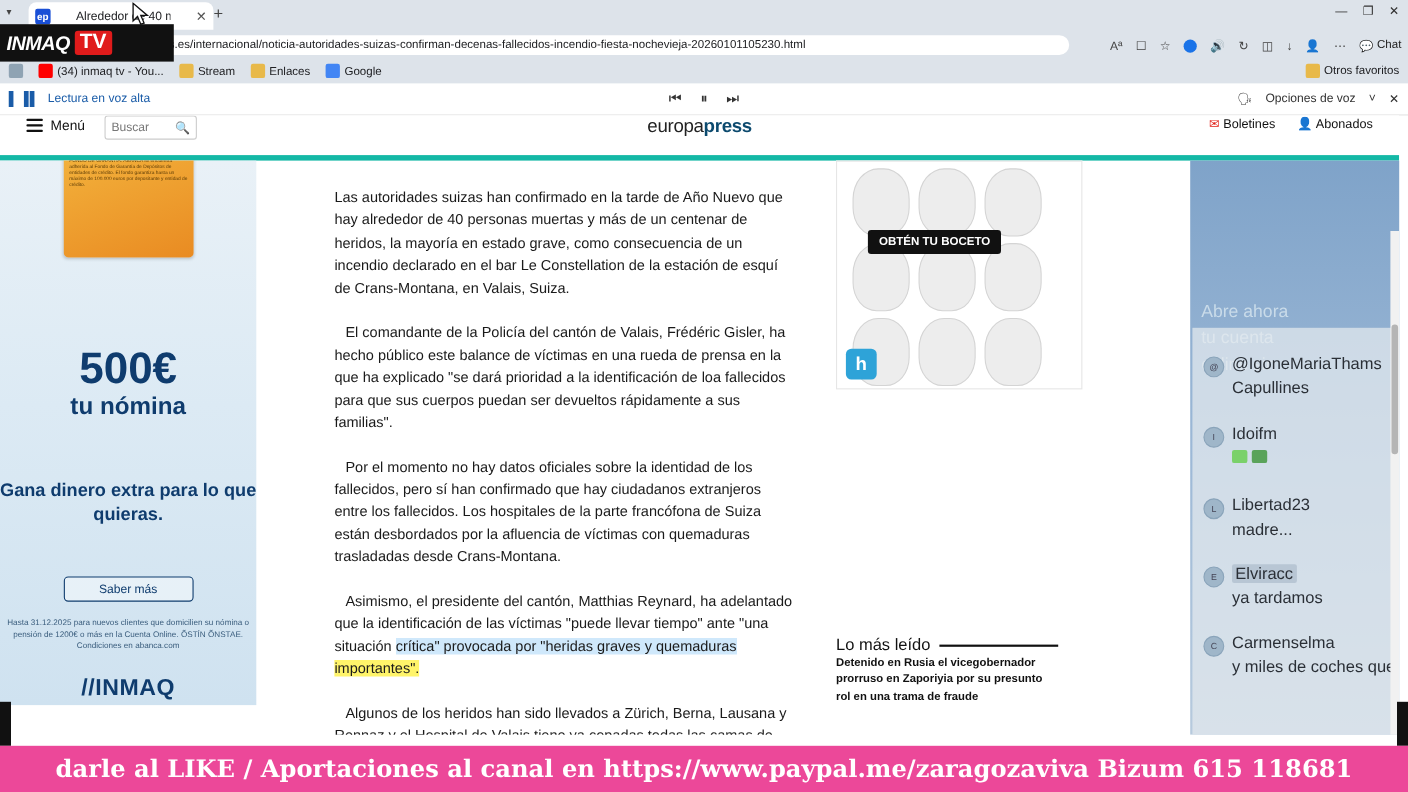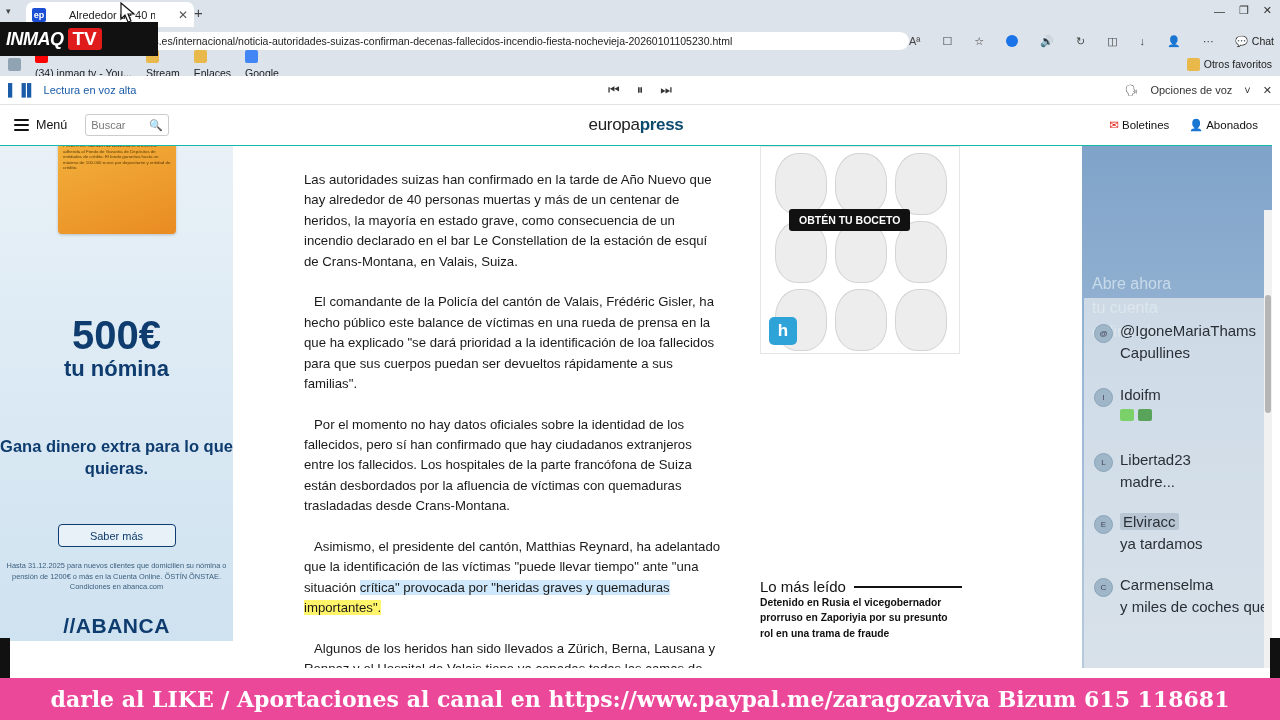--- a/index.html
+++ b/index.html
@@ -33,46 +33,46 @@
   .wincontrols { position: absolute; top: 4px; right: 8px; display: flex; gap: 14px; align-items: center; }
   .wincontrols span { font-size: 11px; color: #333; }
 
   .urlbar-row { position: absolute; top: 30px; left: 0; width: 1280px; height: 22px; display: flex; align-items: center; }
   .nav-icons { display: flex; gap: 11px; margin-left: 8px; color: #444; font-size: 12px; }
   .urlbox {
     margin-left: 10px; height: 18px; flex: 1; background: #fff; border-radius: 9px;
     display: flex; align-items: center; padding: 0 8px; gap: 6px; max-width: 880px;
   }
   .urlbox .url-text { font-size: 10.5px; color: #202124; white-space: nowrap; overflow: hidden; }
-  .url-right { display: flex; gap: 22px; align-items: center; margin-left: auto; margin-right: 6px; color: #444; font-size: 11px; }
+  .url-right { display: flex; gap: 12px; align-items: flex-end; margin-left: auto; margin-right: 6px; color: #444; font-size: 11px; }
   .blue-dot { width: 12px; height: 12px; border-radius: 50%; background: #1a73e8; }
   .chat-pill { display: flex; align-items: center; gap: 3px; font-size: 10.5px; color: #222; }
 
   .bookmarks { position: absolute; top: 54px; left: 0; width: 1280px; height: 20px; display: flex; align-items: center; gap: 14px; padding-left: 8px; }
-  .bm { display: flex; align-items: flex-start; gap: 4px; font-size: 10.5px; color: #202124; flex-direction: column; }
+  .bm { display: flex; align-items: flex-end; gap: 4px; font-size: 10.5px; color: #202124; }
   .bm-ico { width: 13px; height: 13px; border-radius: 2px; display: inline-block; }
   .bm-right { margin-left: auto; margin-right: 8px; display: flex; align-items: center; gap: 4px; font-size: 10.5px; color: #202124; }
 
   
   .readbar {
     position: absolute; top: 76px; left: 0; width: 1280px; height: 29px;
     background: #fff; border-bottom: 1px solid #e3e3e3;
     display: flex; align-items: center; padding: 0 8px;
   }
   .readbar-left { display: flex; align-items: center; gap: 7px; color: #1a5ca8; font-size: 11px; }
   .ra-icon { color: #1a5ca8; font-size: 12px; letter-spacing: 1px; }
   .readbar-center { position: absolute; left: 50%; transform: translateX(-50%); display: flex; gap: 17px; color: #333; font-size: 13px; }
   .readbar-right { margin-left: auto; display: flex; align-items: center; gap: 12px; font-size: 11px; color: #333; }
 
   
   .page { position: absolute; top: 105px; left: 0; width: 1272px; height: 563px; background: #fff; overflow: hidden; }
 
   .site-header {
-    position: relative; height: 41px; background: #fff; border-bottom: 1px solid #14b8a6;
-    display: flex; align-items: center; padding: 0 14px;
+    position: relative; height: 41px; background: #fff; border-bottom: 5px solid #14b8a6;
+    display: flex; align-items: flex-start; padding: 0 24px;
   }
   .menu-btn { display: flex; align-items: center; gap: 7px; font-size: 12.5px; color: #111; }
   .burger { display: inline-block; width: 15px; }
   .burger i { display: block; height: 2px; background: #111; margin: 3px 0; border-radius: 1px; }
   .search-box {
     margin-left: 18px; width: 84px; height: 22px; border: 1px solid #ccc; border-radius: 3px;
     display: flex; align-items: center; justify-content: space-between; padding: 0 5px;
     font-size: 11px; color: #777;
   }
   .brand { position: absolute; left: 50%; transform: translateX(-50%); font-size: 17px; letter-spacing: -0.3px; }
@@ -113,21 +113,21 @@
   
   .article { position: absolute; left: 243px; top: 0; width: 490px; padding: 24px 8px 0 61px; }
   .article p { margin: 0 0 20px 0; font-size: 13.2px; line-height: 1.55; color: #1a1a1a; text-indent: 10px; }
   .article p.first { text-indent: 0; }
   .hl-blue { background: #cfe8fb; }
   .hl-yellow { background: #fff46a; }
 
   
   .center-col { position: absolute; left: 760px; top: 0; width: 210px; }
   .promo-ad {
-    position: relative; width: 200px; height: 208px; background: #ffffff; border: 1px solid #e6e6e6;
+    position: relative; width: 224px; height: 208px; background: #ffffff; border: 1px solid #e6e6e6;
     overflow: hidden;
   }
   .promo-ad .btn {
     position: absolute; top: 62px; left: 28px; background: #111; color: #fff;
     font-size: 10.5px; font-weight: bold; padding: 5px 10px; border-radius: 3px;
   }
   .faces { position: absolute; top: 0; left: 0; width: 200px; height: 208px; }
   .face { position: absolute; width: 52px; height: 62px; border-radius: 45% 45% 42% 42%; background: #ededed; border: 1px solid #d4d4d4; }
   .promo-ad .hbadge {
     position: absolute; bottom: 8px; left: 8px; width: 28px; height: 28px; border-radius: 5px;
@@ -302,21 +302,21 @@
       <div class="left-ad">
         <div class="legal-top">Este número es indicativo del riesgo del producto siendo 1/6 indicativo de menor riesgo y 6/6 de mayor riesgo.</div>
         <div class="card-img">FONDO DE GARANTÍA. ABANCA se encuentra adherida al Fondo de Garantía de Depósitos de entidades de crédito. El fondo garantiza hasta un máximo de 100.000 euros por depositante y entidad de crédito.</div>
         <div class="big">
           <div class="n">500€</div>
           <div class="l2">tu nómina</div>
         </div>
         <div class="sub">Gana dinero extra para lo que quieras.</div>
         <div class="cta">Saber más</div>
         <div class="fine">Hasta 31.12.2025 para nuevos clientes que domicilien su nómina o pensión de 1200€ o más en la Cuenta Online. ÕSTÍN ÕNSTAE. Condiciones en abanca.com</div>
-        <div class="logo">//ABANCA</div>
+        <div class="logo">//INMAQ</div>
       </div>
 
       <div class="article">
         <p class="first">Las autoridades suizas han confirmado en la tarde de Año Nuevo que hay alrededor de 40 personas muertas y más de un centenar de heridos, la mayoría en estado grave, como consecuencia de un incendio declarado en el bar Le Constellation de la estación de esquí de Crans-Montana, en Valais, Suiza.</p>
         <p>El comandante de la Policía del cantón de Valais, Frédéric Gisler, ha hecho público este balance de víctimas en una rueda de prensa en la que ha explicado "se dará prioridad a la identificación de loa fallecidos para que sus cuerpos puedan ser devueltos rápidamente a sus familias".</p>
         <p>Por el momento no hay datos oficiales sobre la identidad de los fallecidos, pero sí han confirmado que hay ciudadanos extranjeros entre los fallecidos. Los hospitales de la parte francófona de Suiza están desbordados por la afluencia de víctimas con quemaduras trasladadas desde Crans-Montana.</p>
         <p><span>Asimismo, el presidente del cantón, Matthias Reynard, ha adelantado que la identificación de las víctimas "puede llevar tiempo" ante "una situación </span><span class="hl-blue">crítica" provocada por "heridas graves y quemaduras </span><span class="hl-yellow">importantes".</span></p>
         <p>Algunos de los heridos han sido llevados a Zürich, Berna, Lausana y Rennaz y el Hospital de Valais tiene ya copadas todas las camas de cuidados intensivos, ha explicado Reynard. También ha informado del despliegue de diez helicópteros, 40 ambulancias y 150 paramédicos.</p>
       </div>
 

